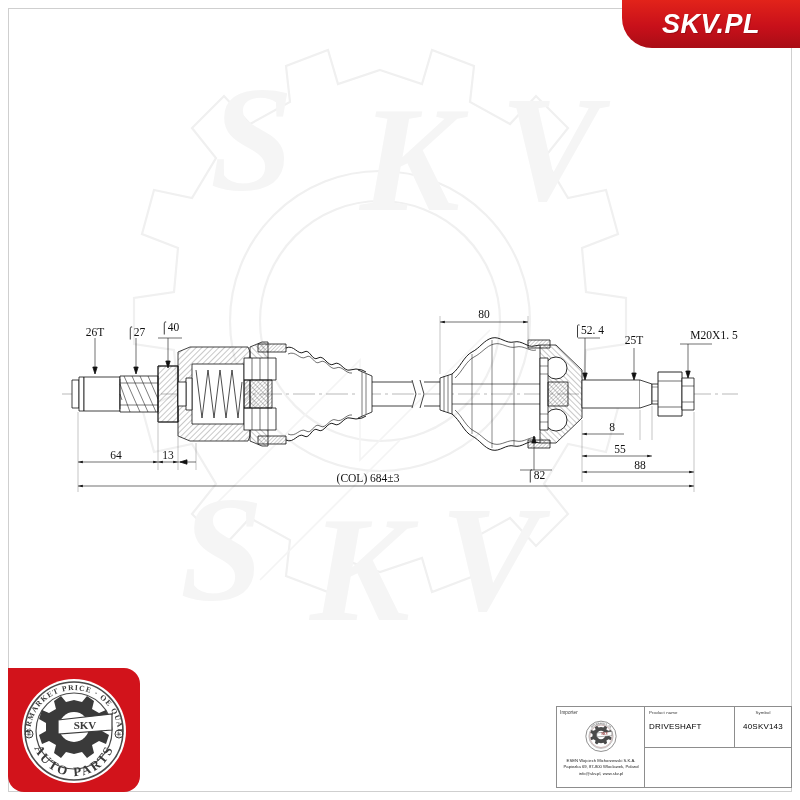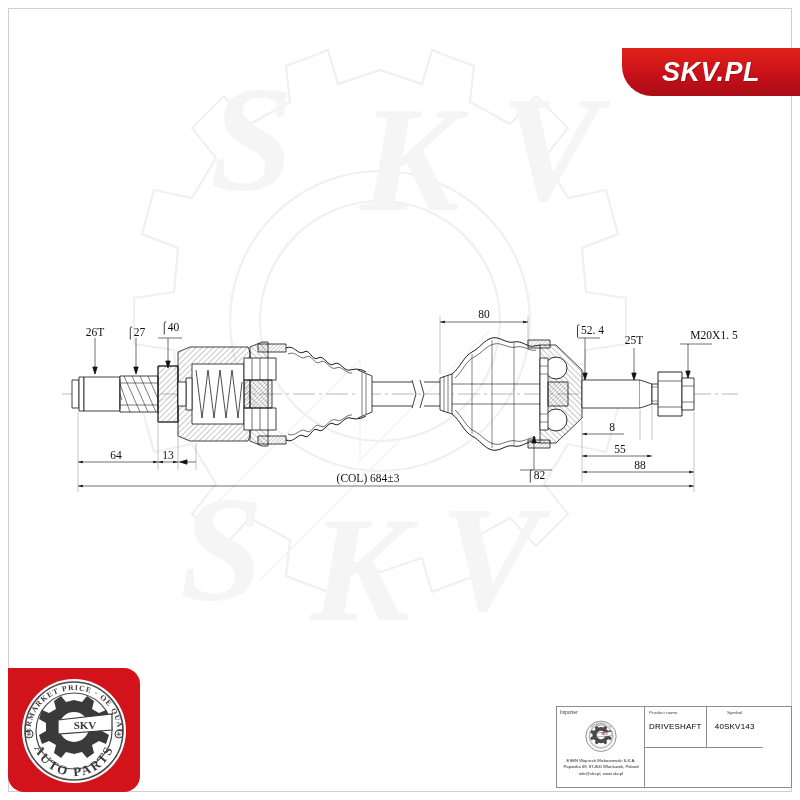--- a/index.html
+++ b/index.html
@@ -25,21 +25,20 @@
   
   #header-banner {
     position: absolute;
     top: 0; right: 0;
     width: 178px; height: 48px;
     background: linear-gradient(180deg, #e2231a 0%, #c8101a 55%, #a90d16 100%);
     border-bottom-left-radius: 30px;
     display: flex;
     align-items: center;
     justify-content: center;
-    margin-top: 48px;
   }
   #header-banner .brand {
     color: #ffffff;
     font-size: 27px;
     font-weight: bold;
     font-style: italic;
     letter-spacing: 0.5px;
     font-family: "Liberation Sans", sans-serif;
     text-shadow: 1px 1px 0 rgba(0,0,0,0.18);
   }
@@ -90,21 +89,21 @@
     color: #333;
     letter-spacing: .1px;
   }
   #info-table .importer-cell .seal-mini { margin: 1px 0 2px 0; }
   #info-table .importer-cell .addr {
     font-size: 4.2px;
     line-height: 1.5;
     text-align: center;
     color: #1a1a1a;
   }
-  .right-stack { display: flex; flex-direction: row; }
+  .right-stack { display: flex; flex-direction: column; }
   .row-top { display: grid; grid-template-columns: 1fr 56px; border-bottom: 1px solid #8d8d8d; height: 41px; }
   .row-bot { display: grid; grid-template-columns: 1fr 42px 56px; height: 40px; }
   .cell { padding: 3px 4px; border-right: 1px solid #8d8d8d; display: flex; flex-direction: column; justify-content: flex-start; }
   .cell:last-child { border-right: none; align-items: center; }
   .cell .lbl { font-size: 4.4px; color: #3a3a3a; letter-spacing: .1px; }
   .cell .val { font-size: 8px; color: #000; margin-top: 7px; letter-spacing: .2px; }
   
   text { font-family: "Liberation Serif", serif; }
 </style>
 </head>

